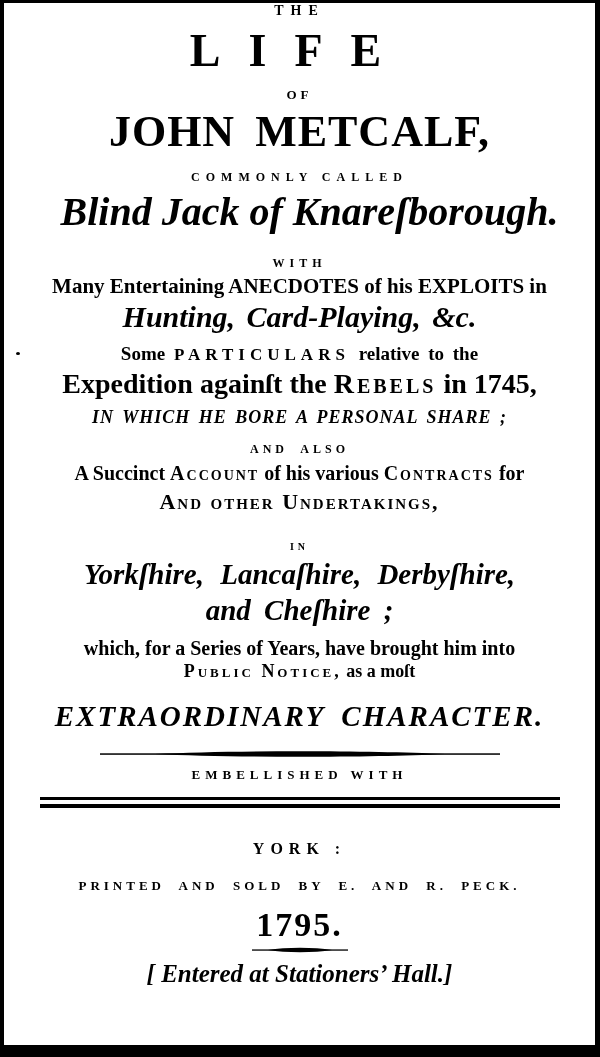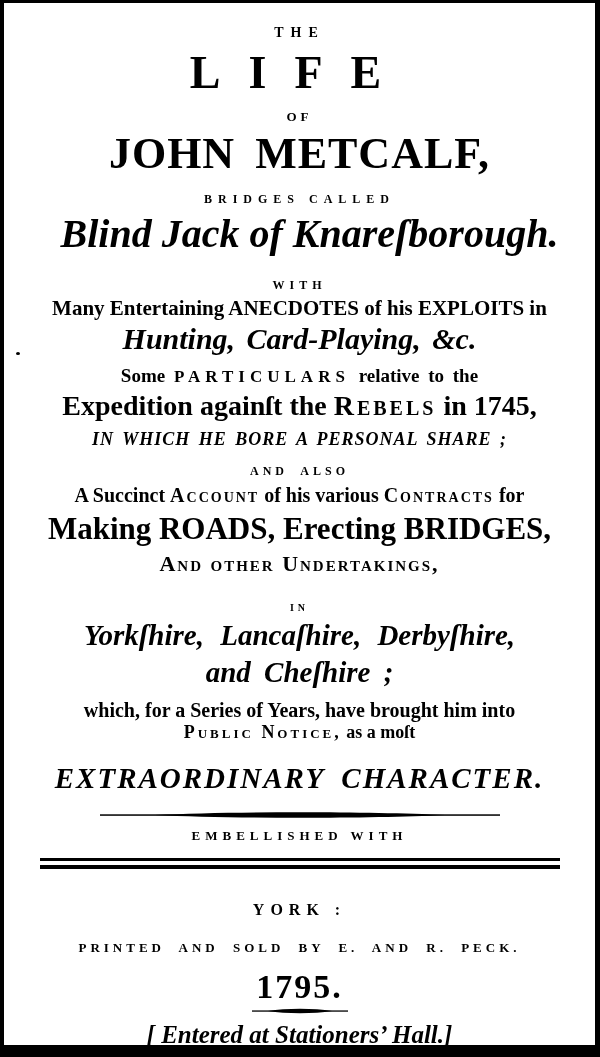--- a/index.html
+++ b/index.html
@@ -11,21 +11,20 @@
   }
   .page {
     position: absolute;
     left: 4px; top: 3px;
     width: 591px; height: 1042px;
     background: #ffffff;
     color: #000;
     font-family: "Liberation Serif", "DejaVu Serif", serif;
     font-weight: bold;
     box-sizing: border-box;
-    padding-top: 22px;
     overflow: hidden;
   }
   .ln { text-align: center; line-height: 1.08; white-space: nowrap; }
 
   .l-the          { font-size: 14px; letter-spacing: 7px; }
   .l-life         { font-size: 46px; letter-spacing: 28px; margin-top: 8px; }
   .l-of           { font-size: 13px; letter-spacing: 4px; margin-top: 12px; text-align: center; }
   .l-name         { font-size: 44px; letter-spacing: 1px; word-spacing: 8px; margin-top: 6px; }
   .l-commonly     { font-size: 12px; letter-spacing: 6px; margin-top: 16px; }
   .l-blindjack    { font-size: 40px; font-style: italic; margin-top: 6px; margin-left: 20px; }
@@ -74,42 +73,41 @@
 </head>
 <body>
 
 <div class="frame">
   <div class="page">
 
     <div class="ln l-the">THE</div>
     <div class="ln l-life">LIFE</div>
     <div class="ln l-of">OF</div>
     <div class="ln l-name">JOHN METCALF,</div>
-    <div class="ln l-commonly">BRIDGES CALLED</div>
+    <div class="ln l-commonly">COMMONLY CALLED</div>
     <div class="ln l-blindjack">Blind Jack of Knareſborough.</div>
     <div class="ln l-with">WITH</div>
     <div class="ln l-anecdotes">Many Entertaining ANECDOTES of his EXPLOITS in</div>
     <div class="ln l-hunting">Hunting, Card-Playing, &amp;c.</div>
 
     <div class="ln l-some">
       <span>Some </span><span class="caps">PARTICULARS</span><span> relative to the</span>
     </div>
 
     <div class="ln l-expedition">
       <span>Expedition againſt the </span><span class="sc">Rebels</span><span> in 1745,</span>
     </div>
 
     <div class="ln l-share">IN WHICH HE BORE A PERSONAL SHARE ;</div>
     <div class="ln l-andalso">AND ALSO</div>
 
     <div class="ln l-succinct">
       <span>A Succinct </span><span class="sc">Account</span><span> of his various </span><span class="sc">Contracts</span><span> for</span>
     </div>
 
-    <div class="ln l-making">Making ROADS, Erecting BRIDGES,</div>
     <div class="ln l-undertakings">And other Undertakings,</div>
     <div class="ln l-in">IN</div>
     <div class="ln l-counties1">Yorkſhire, Lancaſhire, Derbyſhire,</div>
     <div class="ln l-counties2">and Cheſhire ;</div>
     <div class="ln l-series">which, for a Series of Years, have brought him into</div>
 
     <div class="ln l-public">
       <span class="sc">Public Notice,</span><span> as a moſt</span>
     </div>
 

